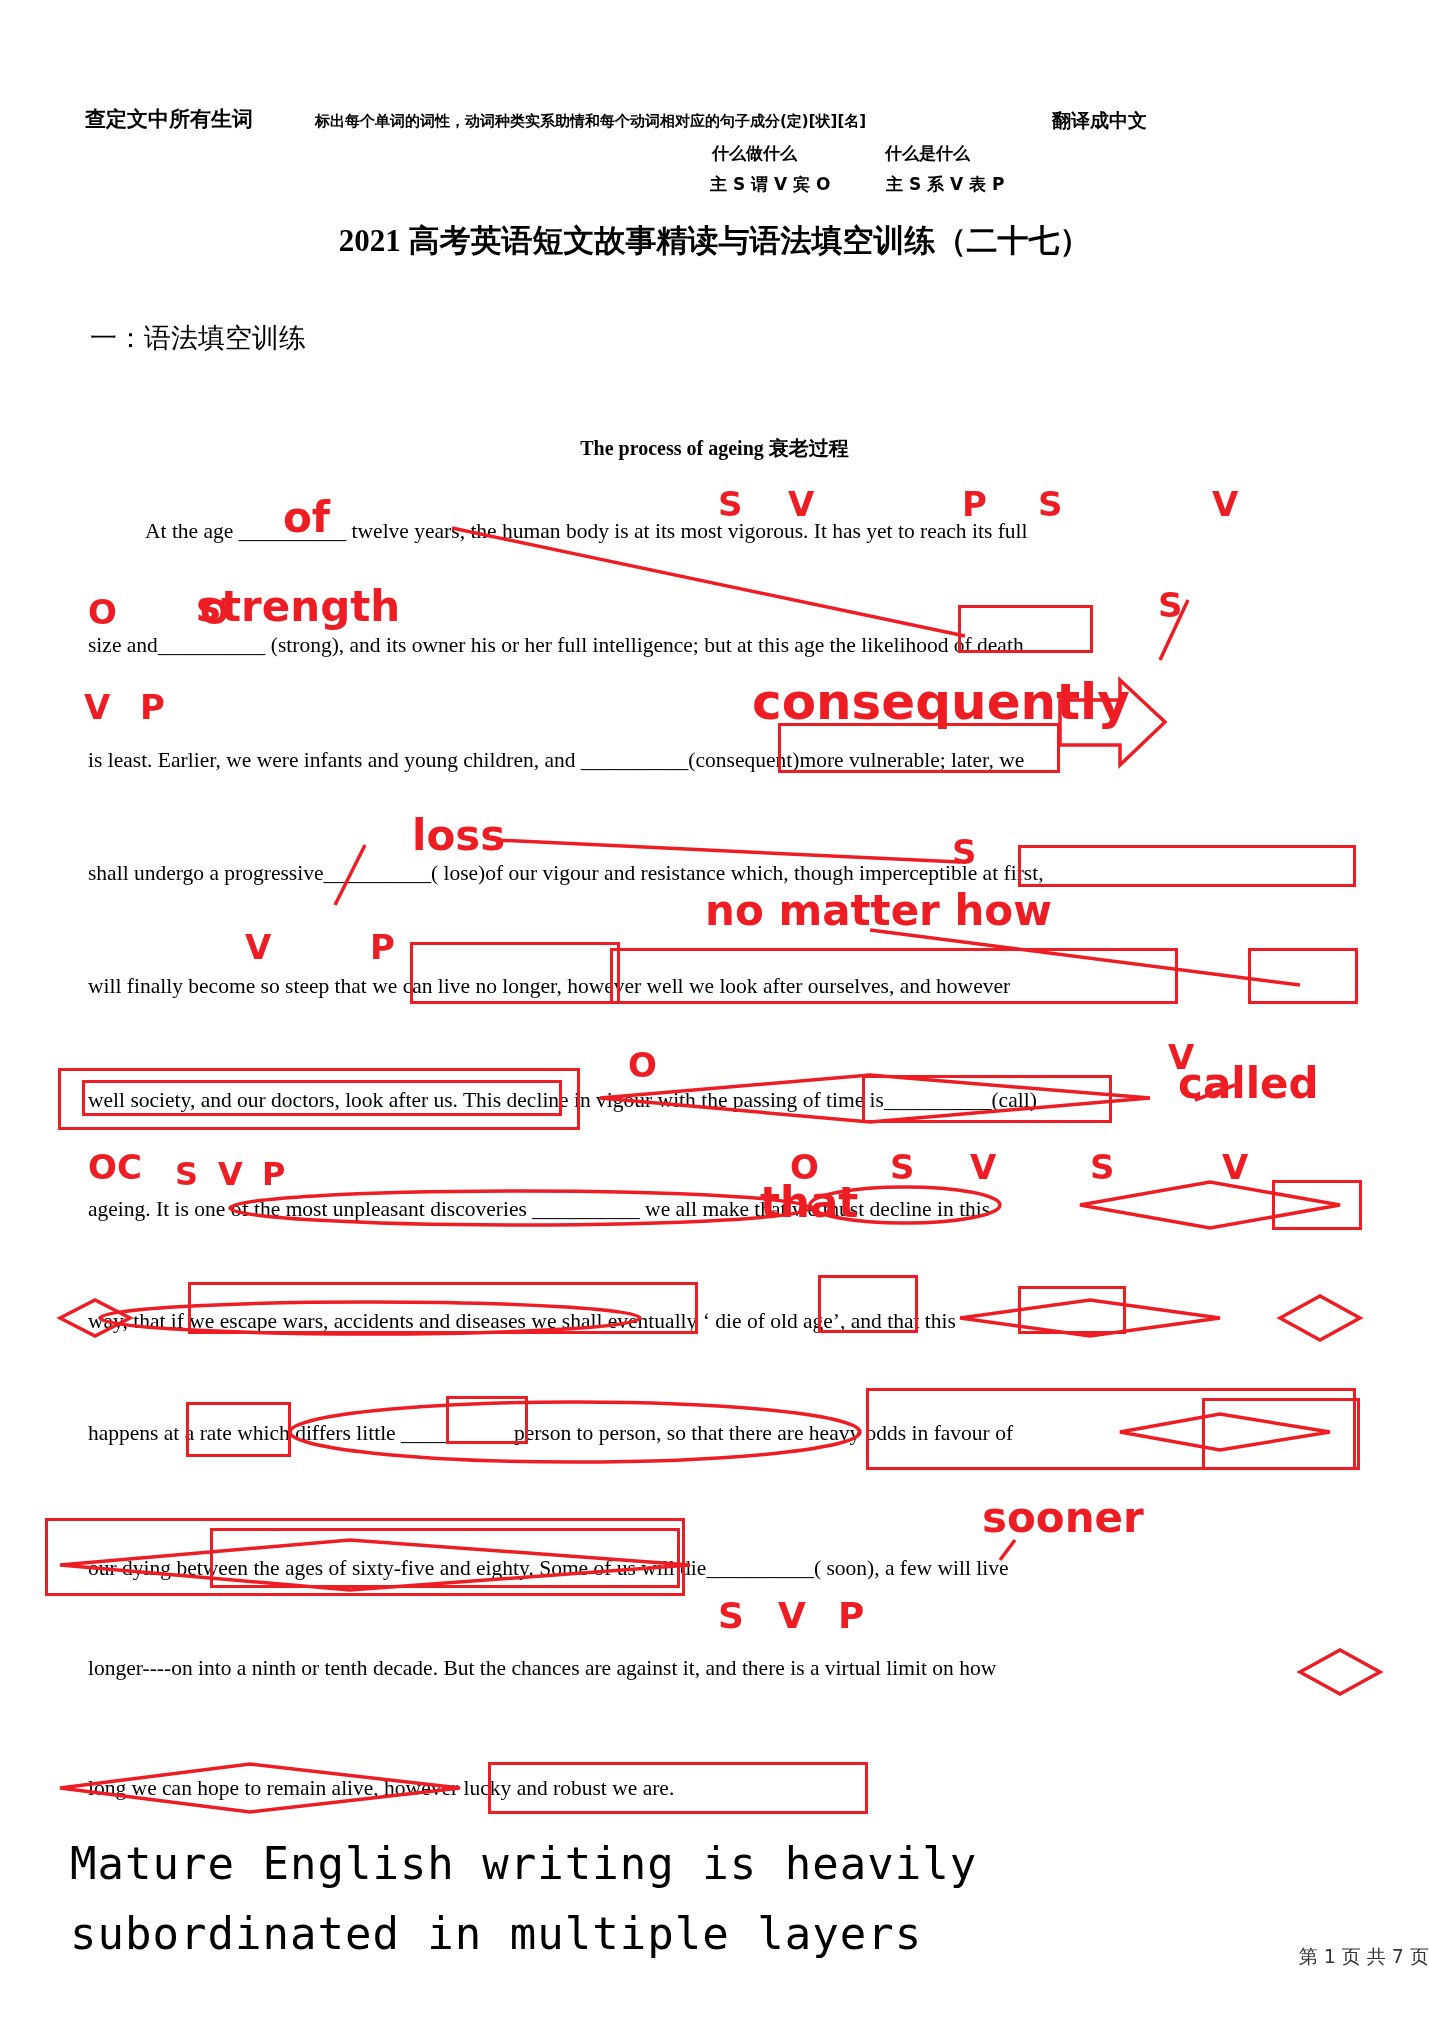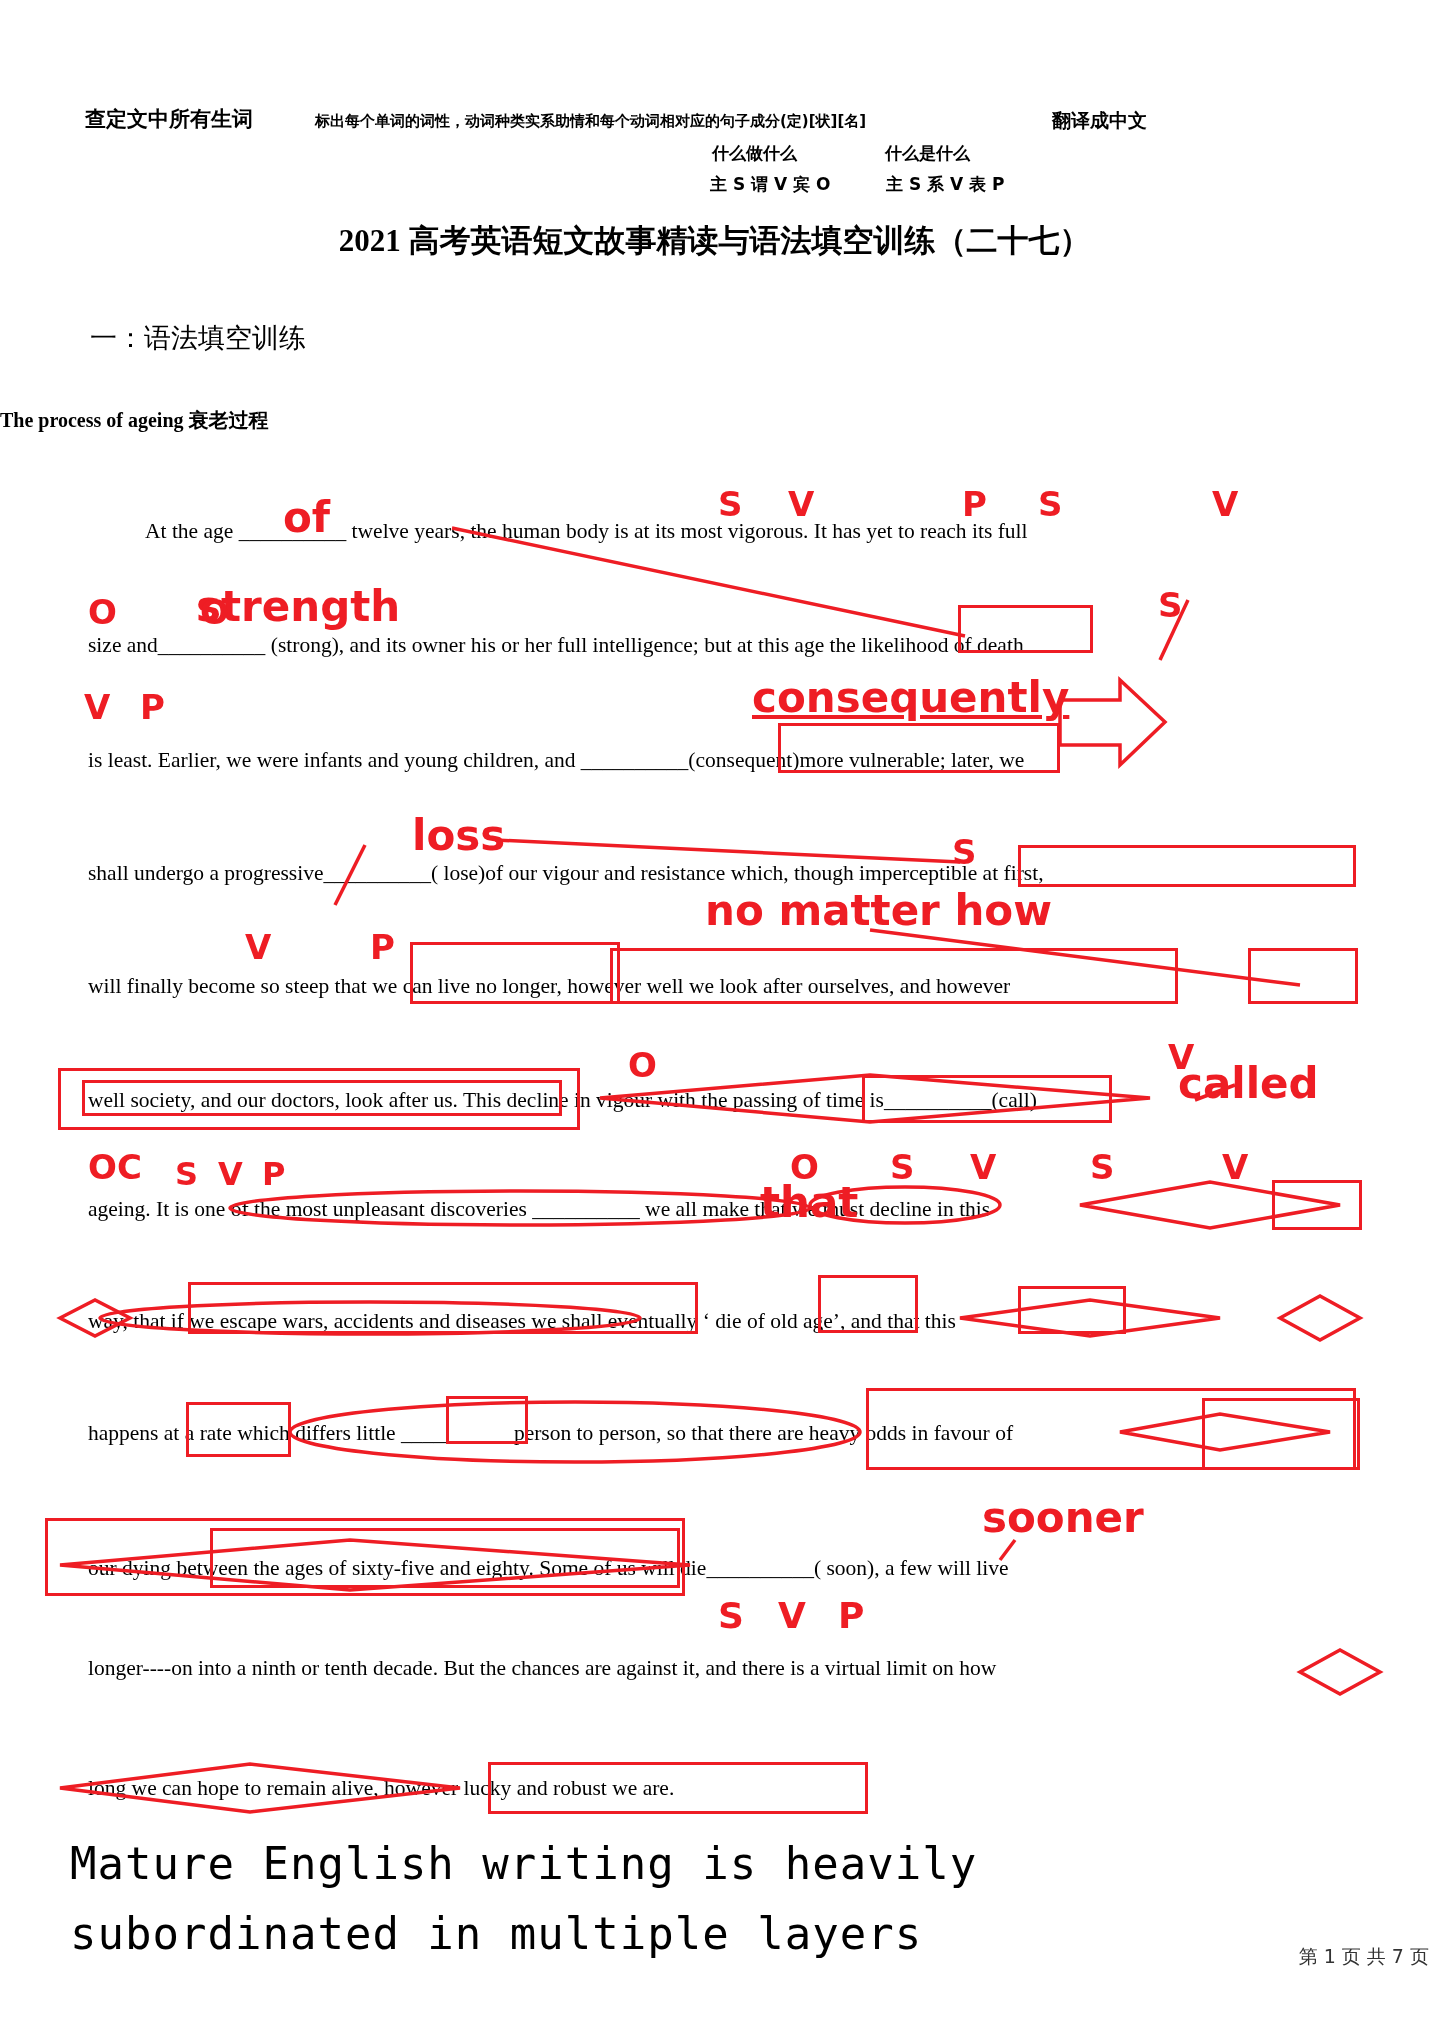--- a/index.html
+++ b/index.html
@@ -26,21 +26,21 @@
   
   #doc-title{
     position:absolute;left:0;right:0;top:220px;text-align:center;
     font-size:31px;font-weight:bold;font-family:"Liberation Serif",serif;
   }
   #section-title{
     position:absolute;left:90px;top:320px;font-size:27px;font-weight:normal;
     font-family:"Liberation Sans", sans-serif;
   }
   #passage-title{
-    position:absolute;left:0;right:0;top:407px;
+    position:absolute;left:0;right:0;top:435px;text-align:center;
     font-size:20px;font-weight:bold;
   }
   #passage-title .cn{font-family:"DejaVu Sans",sans-serif;font-weight:bold;}
 
   
   .line{
     position:absolute;left:88px;width:1268px;
     font-size:21.5px;line-height:26px;
     white-space:nowrap;
   }
@@ -158,21 +158,21 @@
   <div class="ann box" style="left:186px;top:1402px;width:105px;height:55px;"></div>
   <div class="ann box" style="left:446px;top:1396px;width:82px;height:48px;"></div>
   <div class="ann box" style="left:866px;top:1388px;width:490px;height:82px;"></div>
   <div class="ann box" style="left:1202px;top:1398px;width:158px;height:72px;"></div>
   <div class="ann box" style="left:45px;top:1518px;width:640px;height:78px;"></div>
   <div class="ann box" style="left:210px;top:1528px;width:470px;height:60px;"></div>
   <div class="ann box" style="left:488px;top:1762px;width:380px;height:52px;"></div>
 
   <div class="ann lbl" style="left:283px;top:497px;font-size:42px;">of</div>
   <div class="ann lbl" style="left:196px;top:586px;font-size:42px;">strength</div>
-  <div class="ann lbl" style="left:752px;top:677px;font-size:42px;text-decoration:underline;">consequently</div>
+  <div class="ann lbl" style="left:752px;top:677px;font-size:50px;">consequently</div>
   <div class="ann lbl" style="left:412px;top:815px;font-size:42px;">loss</div>
   <div class="ann lbl" style="left:705px;top:890px;font-size:42px;">no matter how</div>
   <div class="ann lbl" style="left:1178px;top:1063px;font-size:42px;">called</div>
   <div class="ann lbl" style="left:760px;top:1182px;font-size:42px;">that</div>
   <div class="ann lbl" style="left:950px;top:1497px;font-size:42px;margin-left:32px;">sooner</div>
 
   <div class="ann lbl" style="left:718px;top:487px;font-size:34px;">S</div>
   <div class="ann lbl" style="left:788px;top:487px;font-size:34px;">V</div>
   <div class="ann lbl" style="left:962px;top:487px;font-size:34px;">P</div>
   <div class="ann lbl" style="left:1038px;top:487px;font-size:34px;">S</div>

